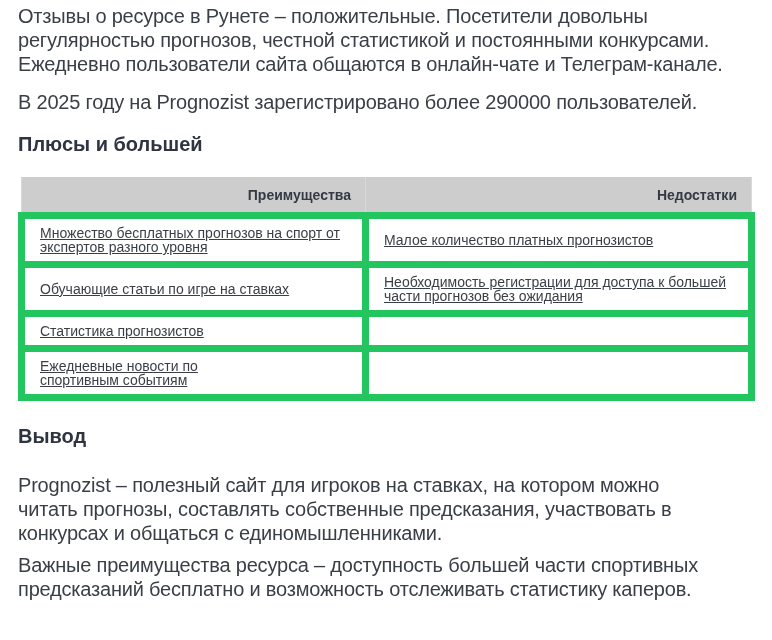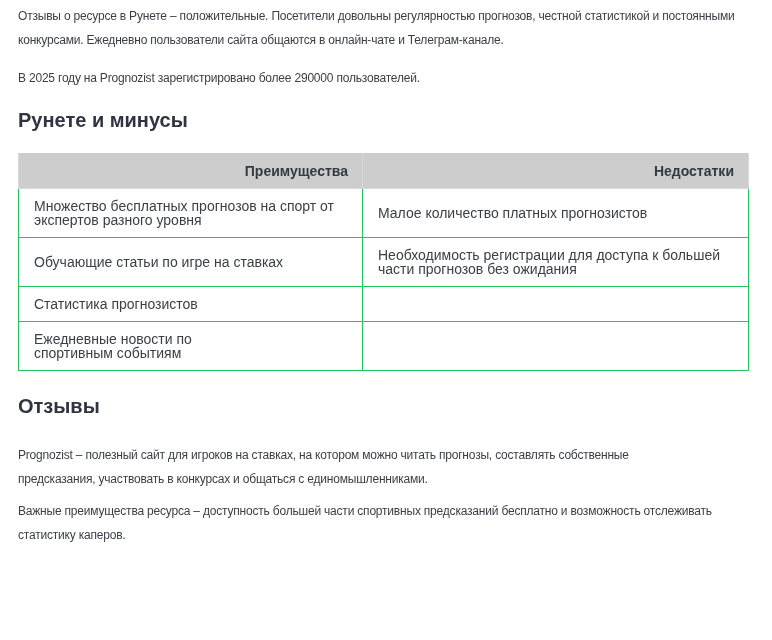--- a/index.html
+++ b/index.html
@@ -5,21 +5,21 @@
   html, body { margin: 0; padding: 0; }
   body {
     width: 772px; height: 640px; overflow: hidden;
     background: #ffffff;
     font-family: "Liberation Sans", sans-serif;
     color: #333a44;
   }
   .page { position: relative; padding: 0 18px; }
   p.para {
     margin: 0;
-    font-size: 12px;
+    font-size: 20px;
     line-height: 24px;
     color: #3a3f47;
     letter-spacing: -0.2px;
   }
   h2.heading {
     margin: 0;
     font-size: 20px;
     font-weight: bold;
     color: #2e3440;
     line-height: 26px;
@@ -36,38 +36,39 @@
     font-weight: bold;
     font-size: 14px;
     color: #333a44;
     height: 34px;
     padding: 0 14px;
     text-align: right;
     border: 1px solid #d9d9d9;
     border-top: 1px solid #cdcdcd;
   }
   table.pros-cons td {
-    border: 1px solid #22c55e;
+    border: 7px solid #22c55e;
     padding: 0 14px 0 15px;
     vertical-align: middle;
     line-height: 14px;
+    text-decoration: underline;
   }
   table.pros-cons col.c1 { width: 344px; }
   table.pros-cons col.c2 { width: 386px; }
 </style>
 </head>
 <body>
 
 <div class="page">
 
   <p class="para" style="margin-top:4px; width:736px;">Отзывы о ресурсе в Рунете – положительные. Посетители довольны регулярностью прогнозов, честной статистикой и постоянными конкурсами. Ежедневно пользователи сайта общаются в онлайн-чате и Телеграм-канале.</p>
 
   <p class="para" style="margin-top:14px;">В 2025 году на Prognozist зарегистрировано более 290000 пользователей.</p>
 
-  <h2 class="heading" style="margin-top:17px;">Рунете и минусы</h2>
+  <h2 class="heading" style="margin-top:17px;">Плюсы и большей</h2>
 
   <table class="pros-cons" style="margin-top:20px;">
     <colgroup>
         <col class="c1">
         <col class="c2">
       </colgroup>
     <thead>
       <tr>
         <th>Преимущества</th>
         <th>Недостатки</th>
@@ -86,19 +87,19 @@
         <td>Статистика прогнозистов</td>
         <td></td>
       </tr>
       <tr style="height:49px;">
         <td style="padding-right:90px;">Ежедневные новости по спортивным событиям</td>
         <td></td>
       </tr>
     </tbody>
   </table>
 
-  <h2 class="heading" style="margin-top:22px;">Отзывы</h2>
+  <h2 class="heading" style="margin-top:22px;">Вывод</h2>
 
   <p class="para" style="margin-top:24px; width:690px;">Prognozist – полезный сайт для игроков на ставках, на котором можно читать прогнозы, составлять собственные предсказания, участвовать в конкурсах и общаться с единомышленниками.</p>
 
   <p class="para" style="margin-top:8px; width:700px;">Важные преимущества ресурса – доступность большей части спортивных предсказаний бесплатно и возможность отслеживать статистику каперов.</p>
 
 </div>
 
 </body></html>

